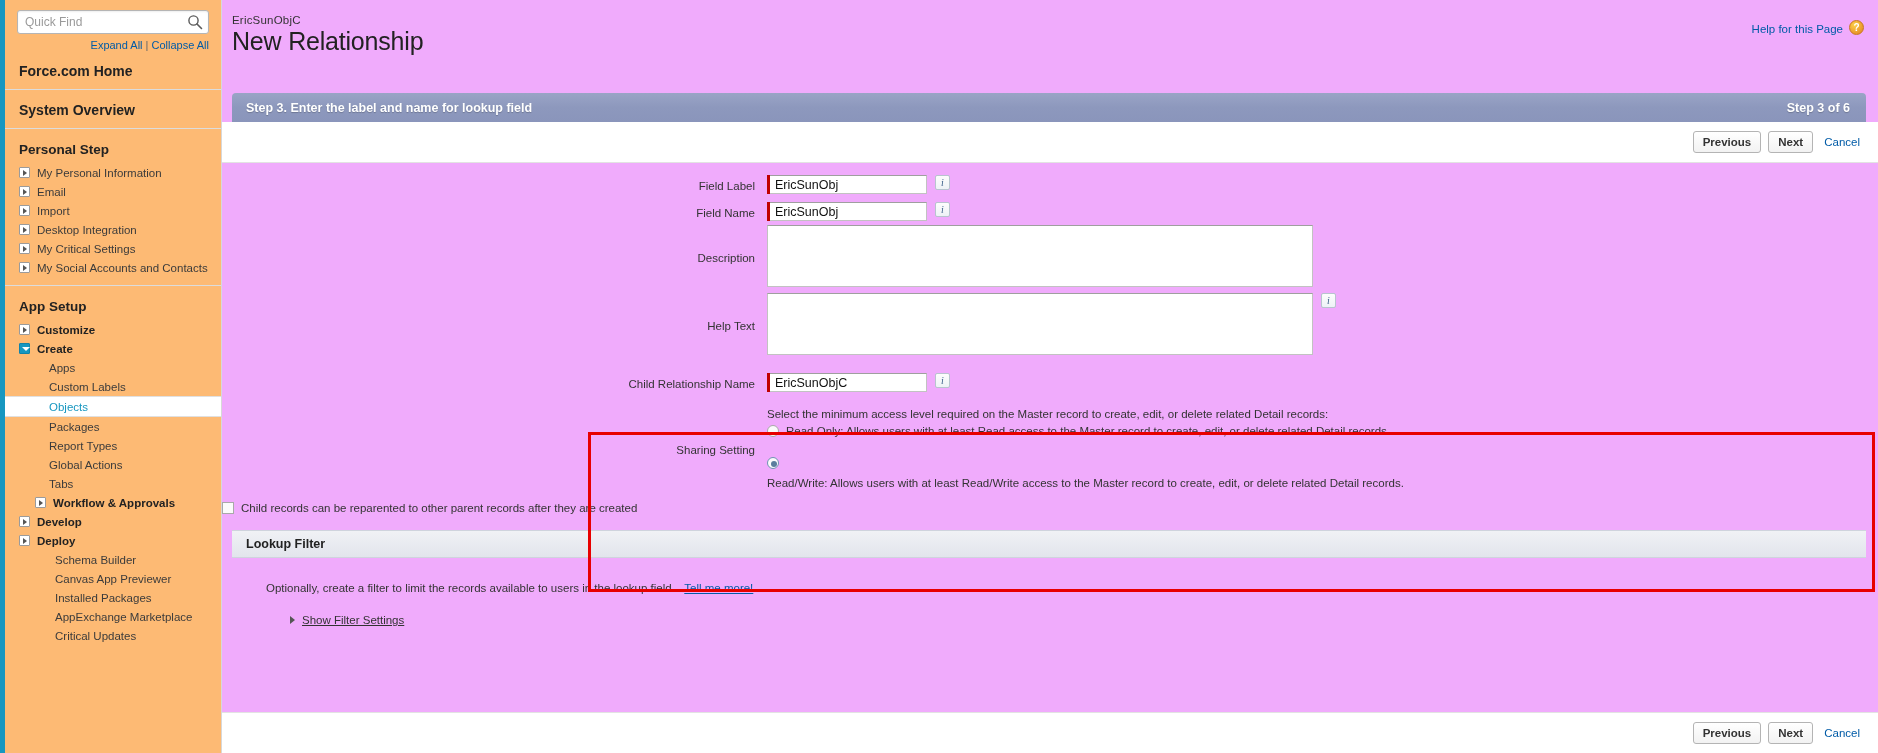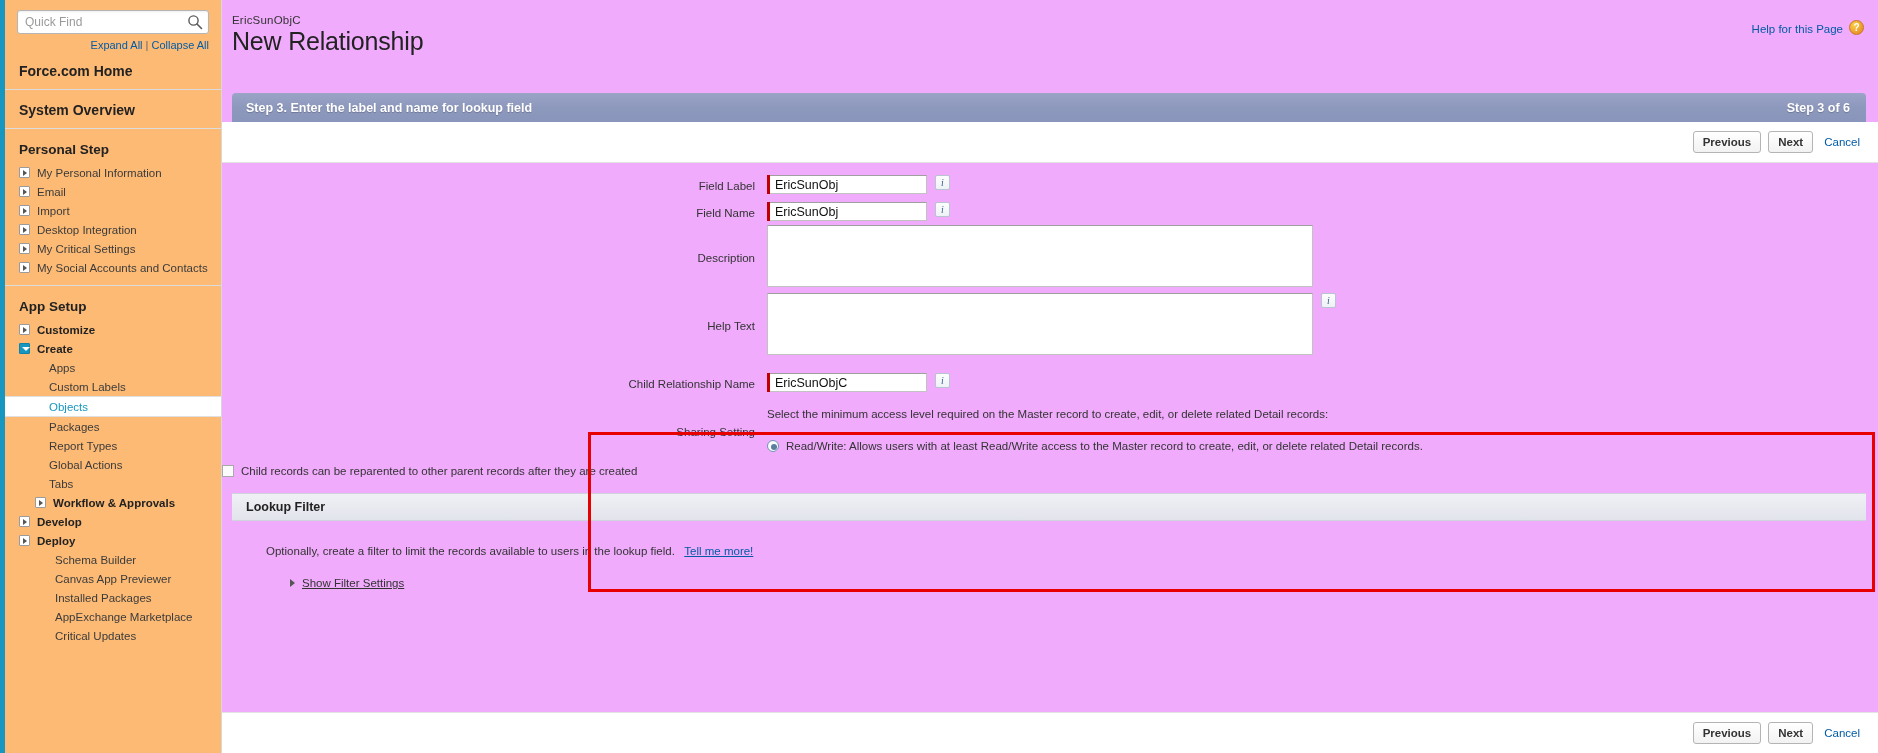--- a/index.html
+++ b/index.html
@@ -293,21 +293,21 @@
     line-height: 16px;
   }
   .radio-line {
     display: flex;
     align-items: flex-start;
     gap: 7px;
     font-size: 11.5px;
     color: #333;
     line-height: 15px;
   }
-  .radio-line.spaced { margin-top: 17px; }
+  .radio-line.spaced { margin-top: 17px; flex-direction: column; }
   .rdo {
     width: 12px; height: 12px;
     border-radius: 50%;
     border: 1px solid #a9a9a9;
     background: #fbfbfb;
     position: relative;
     flex: 0 0 auto;
     margin-top: 1px;
     cursor: pointer;
   }
@@ -555,20 +555,24 @@
             <input class="text" type="text" value="EricSunObjC" style="">
           </span>
           <span class="info-ico">i</span>
         </div>
       </div>
 
       <div class="frow" style="margin-bottom:10px;">
         <div class="flabel">Sharing Setting</div>
         <div style="display:flex;flex-direction:column;">
           <div class="sharing-text">Select the minimum access level required on the Master record to create, edit, or delete related Detail records:</div>
+          <label class="radio-line" style="margin-top:2px;">
+            <span class="rdo"></span>
+            <span>Read Only: Allows users with at least Read access to the Master record to create, edit, or delete related Detail records.</span>
+          </label>
           <label class="radio-line spaced">
             <span class="rdo checked"></span>
             <span>Read/Write: Allows users with at least Read/Write access to the Master record to create, edit, or delete related Detail records.</span>
           </label>
         </div>
       </div>
 
       <div class="frow" style="margin-bottom:14px;">
         <label class="radio-line">
           <span class="chk"></span>

